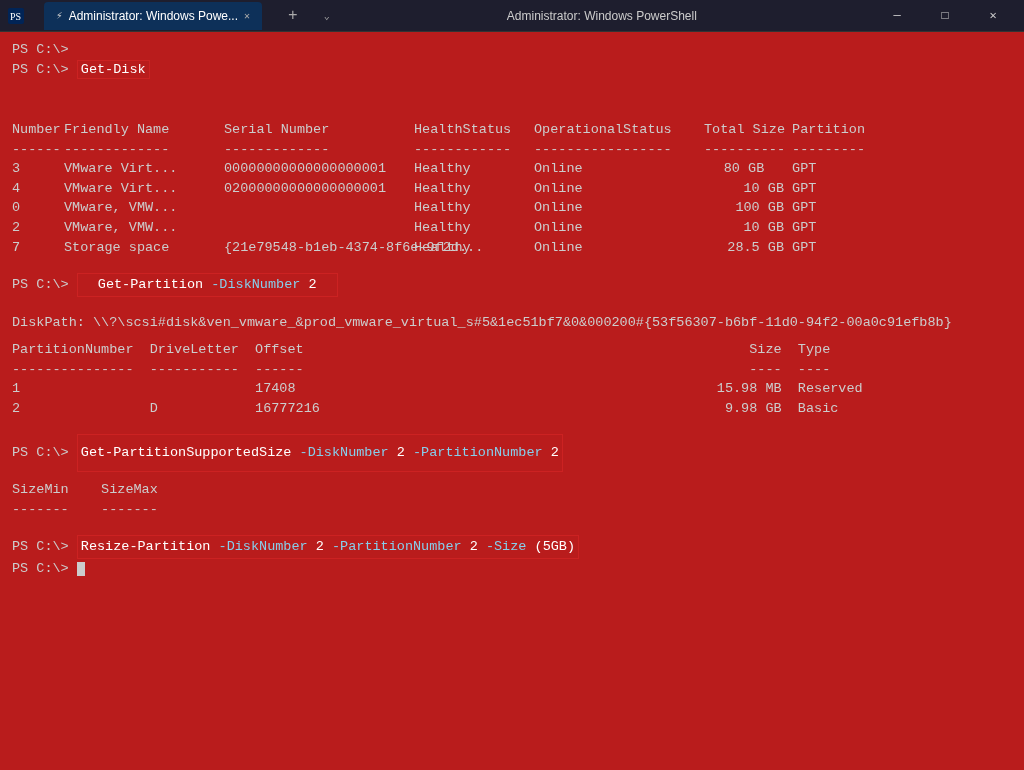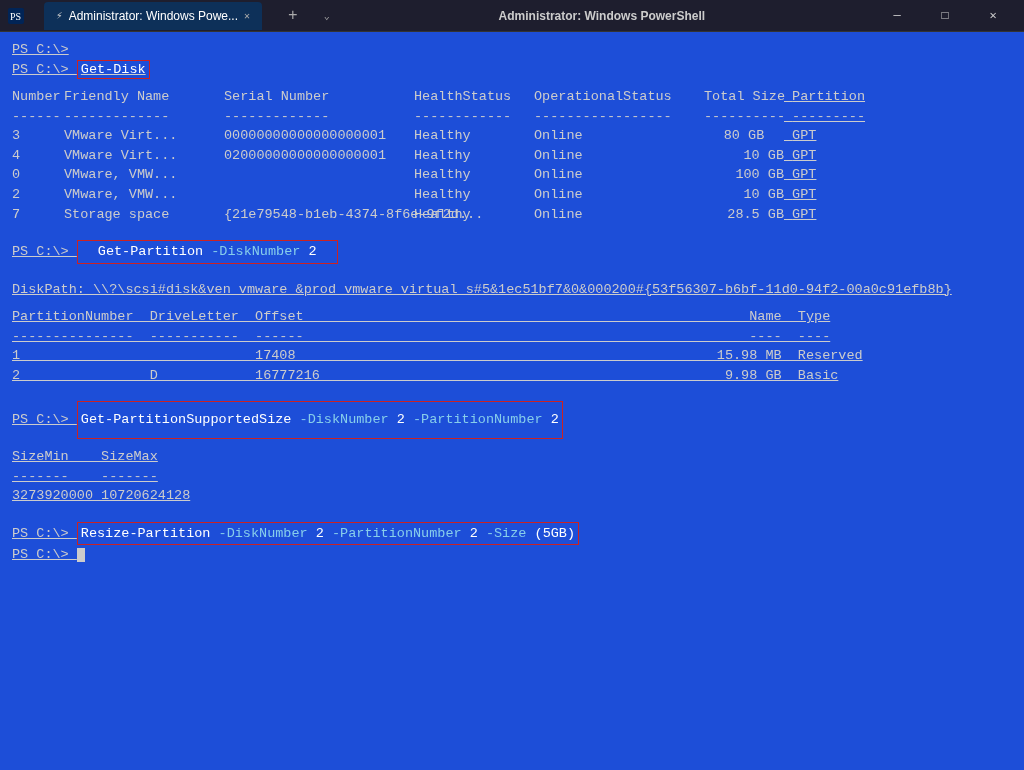--- a/index.html
+++ b/index.html
@@ -64,27 +64,26 @@
       color: #ccc;
       font-size: 12px;
       cursor: pointer;
       border-radius: 2px;
     }
 
     
     .terminal {
       width: 100%;
       height: calc(100% - 32px);
-      background: #1d4ed8;
+      background: #b91c1c;
       color: #cccccc;
       font-size: 13.5px;
       line-height: 1.45;
       padding: 8px 12px;
       overflow: hidden;
-      text-decoration: underline;
     }
 
     .line {
       white-space: pre;
       display: block;
     }
 
     .prompt {
       color: #cccccc;
     }
@@ -111,20 +110,21 @@
     }
 
     .col-number { display: inline-block; width: 52px; }
     .col-friendly { display: inline-block; width: 160px; }
     .col-serial { display: inline-block; width: 190px; }
     .col-health { display: inline-block; width: 120px; }
     .col-opstat { display: inline-block; width: 170px; }
 
     .header-row {
       color: #cccccc;
+      margin-top: 33px;
     }
     .sep-row {
       color: #cccccc;
     }
 
     .empty { height: 8px; display: block; }
 
     .cursor {
       display: inline-block;
       width: 8px;
@@ -147,21 +147,21 @@
 
   <div class="tab">
     <span style="font-size:11px;">⚡</span>
     <span style="font-size:12px;font-family:'Segoe UI',sans-serif;color:#fff;">Administrator: Windows Powe...</span>
     <span class="tab-close">✕</span>
   </div>
 
   <span class="tab-new">+</span>
   <span style="color:#aaa;font-size:10px;">⌄</span>
 
-  <span class="titlebar-title" style="font-family:'Segoe UI',sans-serif;font-weight:bold;">Administrator: Windows PowerShell</span>
+  <span class="titlebar-title" style="font-family:'Segoe UI',sans-serif;">Administrator: Windows PowerShell</span>
 
   <div class="titlebar-controls">
     <div class="titlebar-btn">─</div>
     <div class="titlebar-btn">□</div>
     <div class="titlebar-btn close">✕</div>
   </div>
 </div>
 
 <div class="terminal">
 
@@ -186,35 +186,34 @@
 
   <span class="line"><span class="prompt">PS C:\&gt; </span><span class="highlighted-cmd" style="border:1.5px solid #cc2222;padding:1px 20px;"><span style="color:#fff;">Get-Partition</span><span class="param"> -DiskNumber </span><span class="param-val">2</span></span></span>
 
   <span class="empty"></span>
   <span class="empty"></span>
 
   <span class="line">DiskPath: \\?\scsi#disk&amp;ven_vmware_&amp;prod_vmware_virtual_s#5&amp;1ec51bf7&amp;0&amp;000200#{53f56307-b6bf-11d0-94f2-00a0c91efb8b}</span>
 
   <span class="empty"></span>
 
-  <span class="line">PartitionNumber  DriveLetter  Offset                                                       Name  Type</span>
+  <span class="line">PartitionNumber  DriveLetter  Offset                                                       Size  Type</span>
   <span class="line">---------------  -----------  ------                                                       ----  ----</span>
   <span class="line">1                             17408                                                    15.98 MB  Reserved</span>
   <span class="line">2                D            16777216                                                  9.98 GB  Basic</span>
 
   <span class="empty"></span>
   <span class="empty"></span>
 
   <span class="line"><span class="prompt">PS C:\&gt; </span><span style="border:1.5px solid #cc2222;padding:8px 3px;display:inline-block;"><span style="color:#fff;">Get-PartitionSupportedSize</span><span class="param"> -DiskNumber </span><span class="param-val">2</span><span class="param"> -PartitionNumber </span><span class="param-val">2</span></span></span>
 
   <span class="empty"></span>
 
   <span class="line">SizeMin    SizeMax</span>
   <span class="line">-------    -------</span>
-  <span class="line">3273920000 10720624128</span>
 
   <span class="empty"></span>
   <span class="empty"></span>
 
   <span class="line"><span class="prompt">PS C:\&gt; </span><span style="border:1.5px solid #cc2222;padding:1px 3px;display:inline-block;"><span style="color:#fff;">Resize-Partition</span><span class="param"> -DiskNumber </span><span class="param-val">2</span><span class="param"> -PartitionNumber </span><span class="param-val">2</span><span class="param"> -Size </span><span class="param-val">(5GB)</span></span></span>
 
   <span class="line"><span class="prompt">PS C:\&gt; </span><span class="cursor"></span></span>
 
 </div>
 

